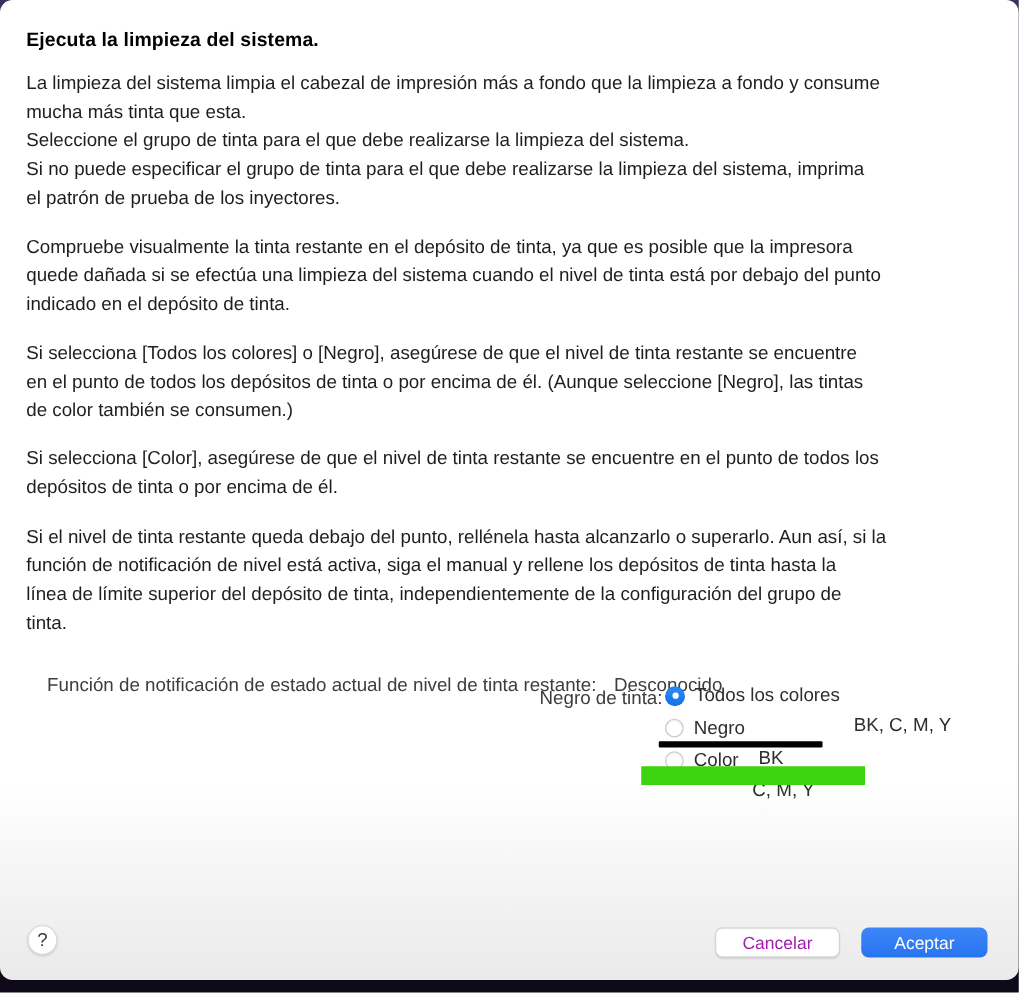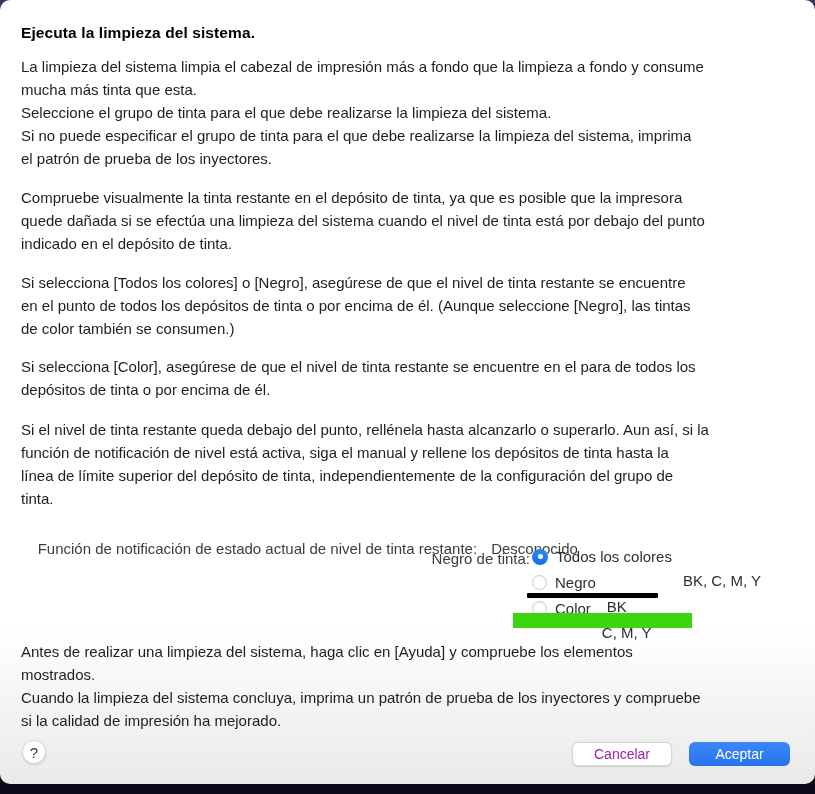--- a/index.html
+++ b/index.html
@@ -99,21 +99,21 @@
 quede dañada si se efectúa una limpieza del sistema cuando el nivel de tinta está por debajo del punto
 indicado en el depósito de tinta.</div>
   <div class="abs para" style="top:55px">La limpieza del sistema limpia el cabezal de impresión más a fondo que la limpieza a fondo y consume
 mucha más tinta que esta.
 Seleccione el grupo de tinta para el que debe realizarse la limpieza del sistema.
 Si no puede especificar el grupo de tinta para el que debe realizarse la limpieza del sistema, imprima
 el patrón de prueba de los inyectores.</div>
   <div class="abs para" style="top:271px">Si selecciona [Todos los colores] o [Negro], asegúrese de que el nivel de tinta restante se encuentre
 en el punto de todos los depósitos de tinta o por encima de él. (Aunque seleccione [Negro], las tintas
 de color también se consumen.)</div>
-  <div class="abs para" style="top:355px">Si selecciona [Color], asegúrese de que el nivel de tinta restante se encuentre en el para de todos los
+  <div class="abs para" style="top:355px">Si selecciona [Color], asegúrese de que el nivel de tinta restante se encuentre en el punto de todos los
 depósitos de tinta o por encima de él.</div>
   <div class="abs para" style="top:418px">Si el nivel de tinta restante queda debajo del punto, rellénela hasta alcanzarlo o superarlo. Aun así, si la
 función de notificación de nivel está activa, siga el manual y rellene los depósitos de tinta hasta la
 línea de límite superior del depósito de tinta, independientemente de la configuración del grupo de
 tinta.</div>
 
   <div class="abs status-line">
     <span>Función de notificación de estado actual de nivel de tinta restante:</span><span class="status-value">Desconocido</span>
   </div>
 
@@ -133,24 +133,20 @@
 
   <div class="abs radio-row" style="top:600px">
     <span class="radio"></span>
     <span class="opt-label">Color</span>
     <span class="opt-codes">C, M, Y</span>
   </div>
 
   <div class="abs anno-underline" style="background: rgb(0, 0, 0);"></div>
   <div class="abs anno-highlight" style="background: rgb(59, 212, 15);"></div>
 
-  <div class="abs para" style="top:640px">Antes de realizar una limpieza del sistema, haga clic en [Ayuda] y compruebe los elementos
-mostrados.
-Cuando la limpieza del sistema concluya, imprima un patrón de prueba de los inyectores y compruebe
-si la calidad de impresión ha mejorado.</div>
 
   <div class="abs help-btn">
     <span>?</span>
   </div>
 
   <div class="abs btn btn-cancel">Cancelar</div>
   <div class="abs btn btn-ok">Aceptar</div>
 
 </div>
 

